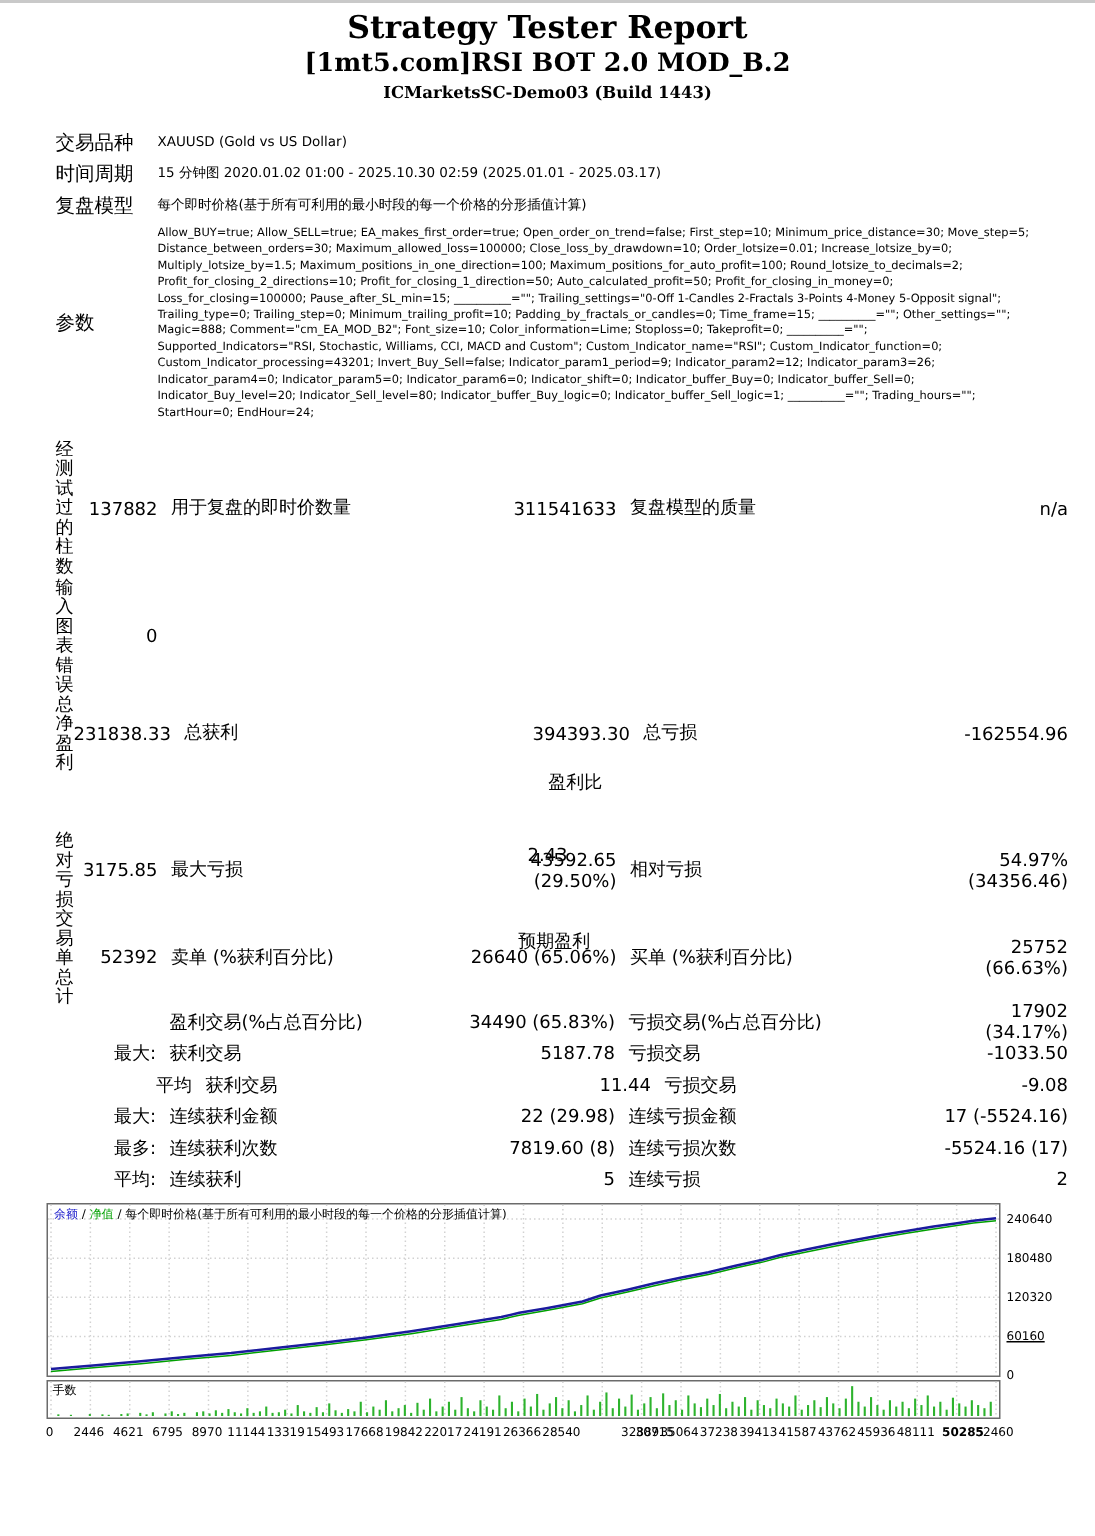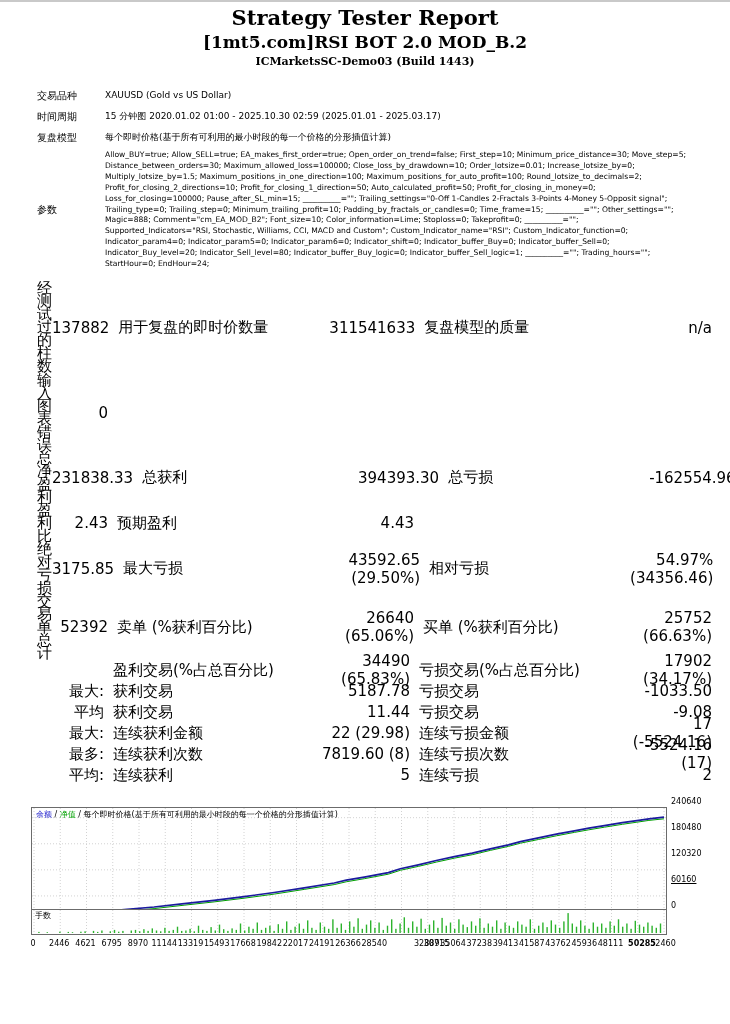--- a/index.html
+++ b/index.html
@@ -10,37 +10,37 @@
     border-top:2px solid #c9c9c9;
     position:relative;
   }
   .hdr { text-align:center; padding-top:3px; font-family:"DejaVu Serif", serif; font-weight:bold; }
   .t1 { font-size:21px; line-height:26px; }
   .t2 { font-size:17px; line-height:23px; }
   .t3 { font-size:11px; line-height:15px; }
 
   .info { margin-top:16px; }
   .irow { display:flex; min-height:21px; }
-  .ilab { flex:0 0 105px; padding-left:37px; font-size:10px; line-height:21px; }
+  .ilab { flex:0 0 105px; padding-left:37px; font-size:13px; line-height:21px; }
   .ival { flex:1; font-size:9px; line-height:21px; padding-right:14px; }
   .params { display:flex; align-items:center; margin-top:2px; }
   .pline { font-size:7.6px; line-height:10.9px; white-space:nowrap; overflow:hidden; }
 
   .stats { margin-top:12px; }
-  .srow { display:flex; align-items:center; font-size:15px; }
+  .srow { display:flex; align-items:center; font-size:12px; }
   .c1 { flex:0 0 48px; padding-left:37px; line-height:13px; word-break:break-all; }
   .c2 { flex:0 0 56px; text-align:right; }
   .c3 { flex:0 0 206px; padding-left:9px; }
   .c4 { flex:0 0 100px; text-align:right; }
   .c5 { flex:0 0 210px; padding-left:9px; }
   .c6 { flex:1; text-align:right; padding-right:18px; }
 
   .charts { position:relative; margin-top:5px; height:162px; }
   .panel { position:absolute; left:31px; width:636px; border:1px solid #6b6b6b; background:#fff; }
-  .mainchart { top:16px; height:116px; }
+  .mainchart { top:0; height:116px; }
   .lotschart { top:118px; height:26px; }
   .legend { position:absolute; left:4px; top:1px; font-size:8px; line-height:11px; white-space:nowrap; z-index:2; }
   .lotslabel { position:absolute; left:3px; top:1px; font-size:8px; line-height:10px; z-index:2; }
   .ylabels span { position:absolute; left:671px; font-size:8px; line-height:10px; }
   .xlabels { position:absolute; left:0; top:148px; width:730px; height:12px; }
   .xlabels span { position:absolute; font-size:8px; transform:translateX(-50%); white-space:nowrap; }
   svg { position:absolute; left:0; top:0; }
 </style>
 </head>
 <body>
@@ -70,20 +70,21 @@
     <div class="ilab" style="line-height:11px;">参数</div>
     <div class="ival">
         <div class="pline">Allow_BUY=true; Allow_SELL=true; EA_makes_first_order=true; Open_order_on_trend=false; First_step=10; Minimum_price_distance=30; Move_step=5;</div>
         <div class="pline">Distance_between_orders=30; Maximum_allowed_loss=100000; Close_loss_by_drawdown=10; Order_lotsize=0.01; Increase_lotsize_by=0;</div>
         <div class="pline">Multiply_lotsize_by=1.5; Maximum_positions_in_one_direction=100; Maximum_positions_for_auto_profit=100; Round_lotsize_to_decimals=2;</div>
         <div class="pline">Profit_for_closing_2_directions=10; Profit_for_closing_1_direction=50; Auto_calculated_profit=50; Profit_for_closing_in_money=0;</div>
         <div class="pline">Loss_for_closing=100000; Pause_after_SL_min=15; __________=""; Trailing_settings="0-Off 1-Candles 2-Fractals 3-Points 4-Money 5-Opposit signal";</div>
         <div class="pline">Trailing_type=0; Trailing_step=0; Minimum_trailing_profit=10; Padding_by_fractals_or_candles=0; Time_frame=15; __________=""; Other_settings="";</div>
         <div class="pline">Magic=888; Comment="cm_EA_MOD_B2"; Font_size=10; Color_information=Lime; Stoploss=0; Takeprofit=0; __________="";</div>
         <div class="pline">Supported_Indicators="RSI, Stochastic, Williams, CCI, MACD and Custom"; Custom_Indicator_name="RSI"; Custom_Indicator_function=0;</div>
+        <div class="pline">Custom_Indicator_processing=43201; Invert_Buy_Sell=false; Indicator_param1_period=9; Indicator_param2=12; Indicator_param3=26;</div>
         <div class="pline">Indicator_param4=0; Indicator_param5=0; Indicator_param6=0; Indicator_shift=0; Indicator_buffer_Buy=0; Indicator_buffer_Sell=0;</div>
         <div class="pline">Indicator_Buy_level=20; Indicator_Sell_level=80; Indicator_buffer_Buy_logic=0; Indicator_buffer_Sell_logic=1; __________=""; Trading_hours="";</div>
         <div class="pline">StartHour=0; EndHour=24;</div>
       </div>
   </div>
 </div>
 
 <div class="stats">
     <div class="srow" style="height: 92px;">
       <div class="c1">经测试过的柱数</div>
@@ -102,21 +103,21 @@
       <div class="c6"></div>
     </div>
     <div class="srow" style="height: 52px;">
       <div class="c1">总净盈利</div>
       <div class="c2">231838.33</div>
       <div class="c3">总获利</div>
       <div class="c4">394393.30</div>
       <div class="c5">总亏损</div>
       <div class="c6">-162554.96</div>
     </div>
-    <div class="srow" style="height: 39px;">
+    <div class="srow" style="height: 39px; flex-direction: column;">
       <div class="c1">盈利比</div>
       <div class="c2">2.43</div>
       <div class="c3">预期盈利</div>
       <div class="c4">4.43</div>
       <div class="c5"></div>
       <div class="c6"></div>
     </div>
     <div class="srow" style="height: 52px;">
       <div class="c1">绝对亏损</div>
       <div class="c2">3175.85</div>
@@ -142,21 +143,21 @@
       <div class="c6">17902 (34.17%)</div>
     </div>
     <div class="srow" style="height: 21px;">
       <div class="c1"></div>
       <div class="c2">最大:</div>
       <div class="c3">获利交易</div>
       <div class="c4">5187.78</div>
       <div class="c5">亏损交易</div>
       <div class="c6">-1033.50</div>
     </div>
-    <div class="srow" style="height: 21px;">
+    <div class="srow" style="height: 21px; padding-left: 24px;">
       <div class="c1"></div>
       <div class="c2">平均</div>
       <div class="c3">获利交易</div>
       <div class="c4">11.44</div>
       <div class="c5">亏损交易</div>
       <div class="c6">-9.08</div>
     </div>
     <div class="srow" style="height: 21px;">
       <div class="c1"></div>
       <div class="c2">最大:</div>

